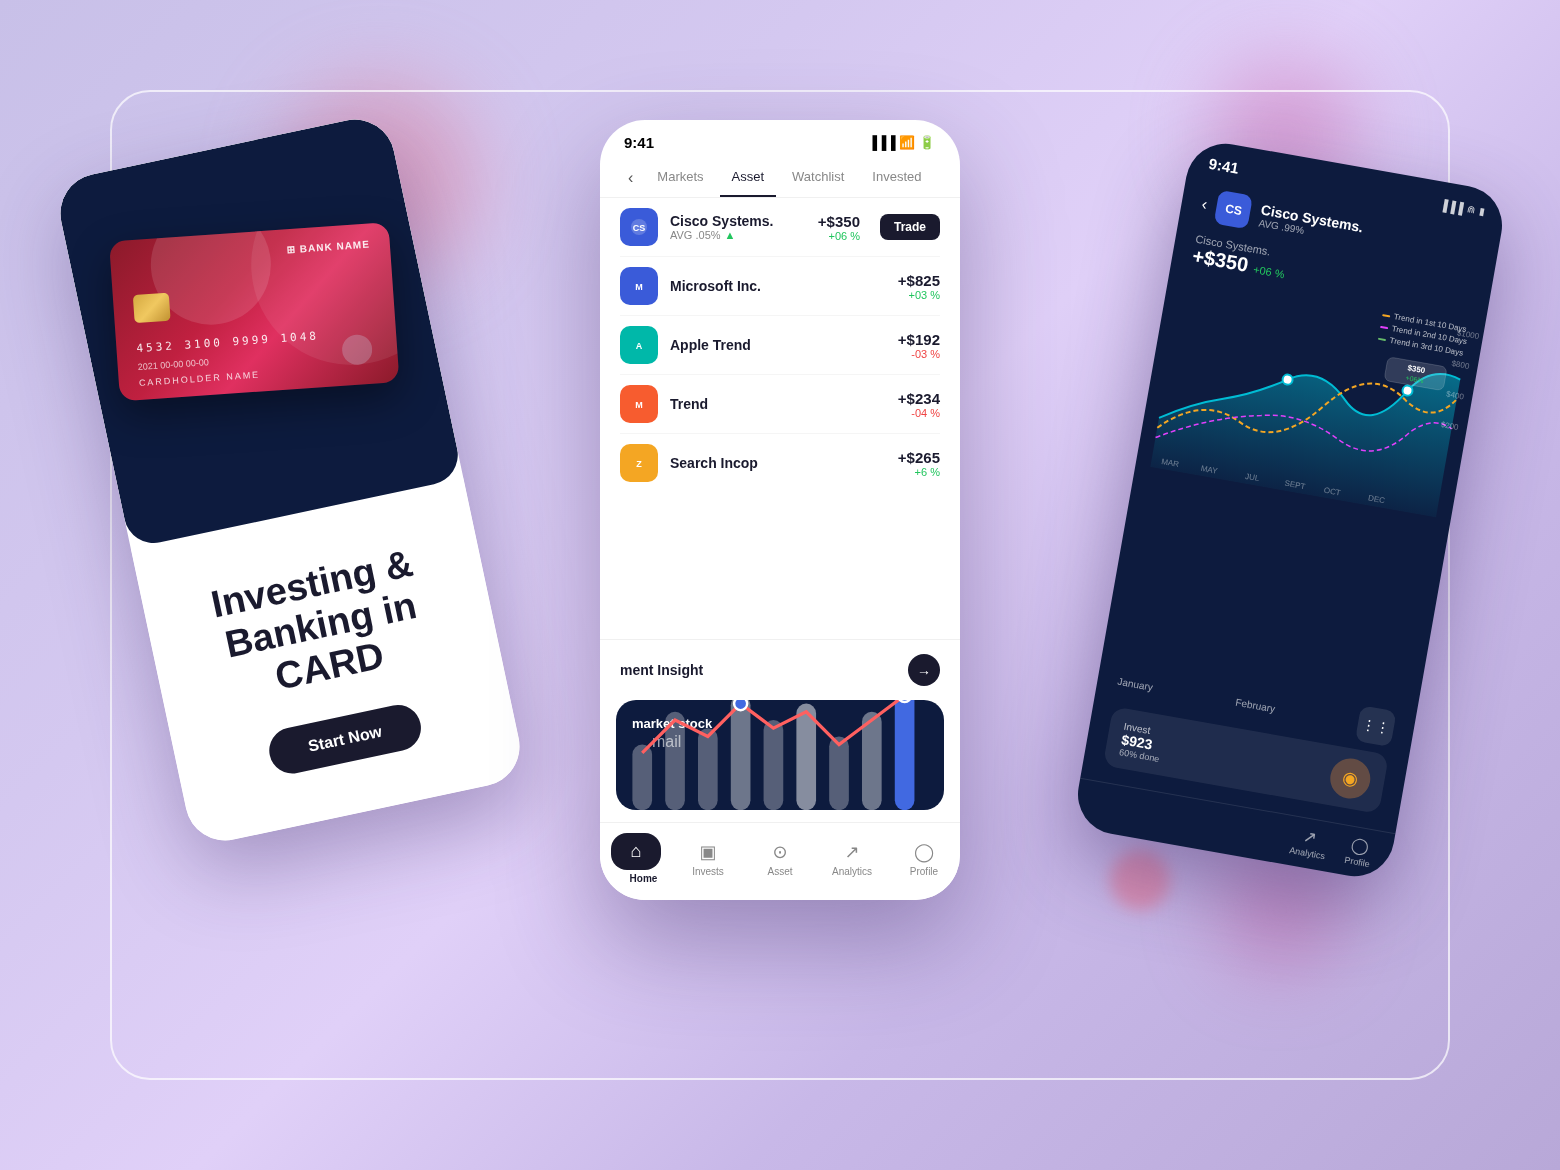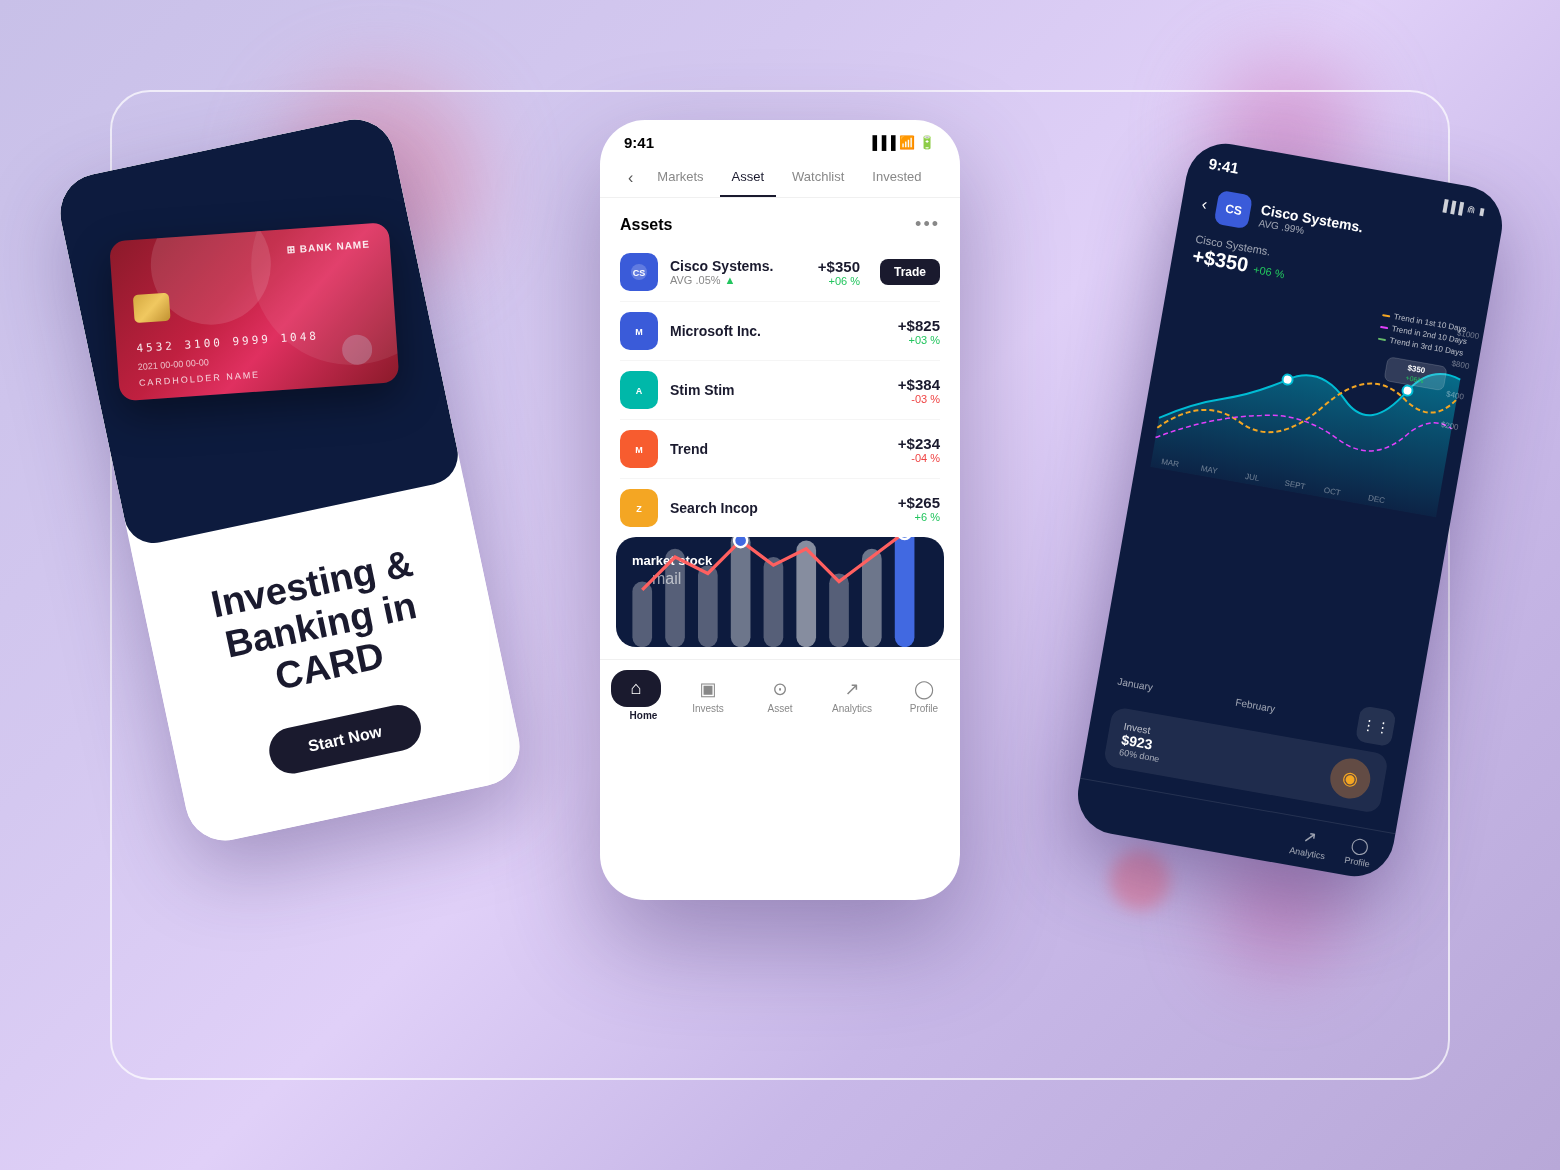--- a/index.html
+++ b/index.html
@@ -534,24 +534,20 @@
       </div>
 
       <div class="nav-tabs">
         <div class="back-btn">‹</div>
         <div class="nav-tab">Markets</div>
         <div class="nav-tab active">Asset</div>
         <div class="nav-tab">Watchlist</div>
         <div class="nav-tab">Invested</div>
       </div>
 
-      <div class="assets-header">
-        <span class="assets-title">Assets</span>
-        <span class="assets-more">•••</span>
-      </div>
 
       <div class="asset-row">
         <div class="asset-icon asset-icon-blue">
           <svg width="20" height="20" viewBox="0 0 20 20">
               <circle cx="10" cy="10" r="8" fill="rgba(255,255,255,0.2)"></circle>
               <text x="10" y="14" text-anchor="middle" fill="white" font-size="9" font-weight="700">CS</text>
             </svg>
         </div>
         <div class="asset-info">
           <div class="asset-name">Cisco Systems.</div>
@@ -583,24 +579,24 @@
       </div>
       <div class="asset-divider"></div>
 
       <div class="asset-row">
         <div class="asset-icon asset-icon-teal">
           <svg width="20" height="20" viewBox="0 0 20 20">
               <text x="10" y="14" text-anchor="middle" fill="white" font-size="9" font-weight="700">A</text>
             </svg>
         </div>
         <div class="asset-info">
-          <div class="asset-name">Stim Stim</div>
+          <div class="asset-name">Apple Trend</div>
         </div>
         <div class="asset-values">
-          <div class="asset-change-pos">+$384</div>
+          <div class="asset-change-pos">+$192</div>
           <div class="asset-pct-neg">-03 %</div>
         </div>
       </div>
       <div class="asset-divider"></div>
 
       <div class="asset-row">
         <div class="asset-icon asset-icon-orange">
           <svg width="20" height="20" viewBox="0 0 20 20">
               <text x="10" y="14" text-anchor="middle" fill="white" font-size="9" font-weight="700">M</text>
             </svg>
@@ -623,20 +619,24 @@
         </div>
         <div class="asset-info">
           <div class="asset-name">Search Incop</div>
         </div>
         <div class="asset-values">
           <div class="asset-change-pos">+$265</div>
           <div class="asset-pct-pos">+6 %</div>
         </div>
       </div>
 
+      <div class="insight-row">
+        <span class="insight-text">ment Insight</span>
+        <div class="insight-arrow">→</div>
+      </div>
 
       <div class="market-card">
         <div class="market-card-title">market stock</div>
         <div class="market-card-sub">mail</div>
 
         <svg class="chart-wave" viewBox="0 0 200 80" preserveAspectRatio="none">
           <defs>
             <linearGradient id="waveGrad" x1="0" x2="0" y1="0" y2="1">
               <stop offset="0%" stop-color="#e05050" stop-opacity="0.6"></stop>
               <stop offset="100%" stop-color="#e05050" stop-opacity="0.1"></stop>

